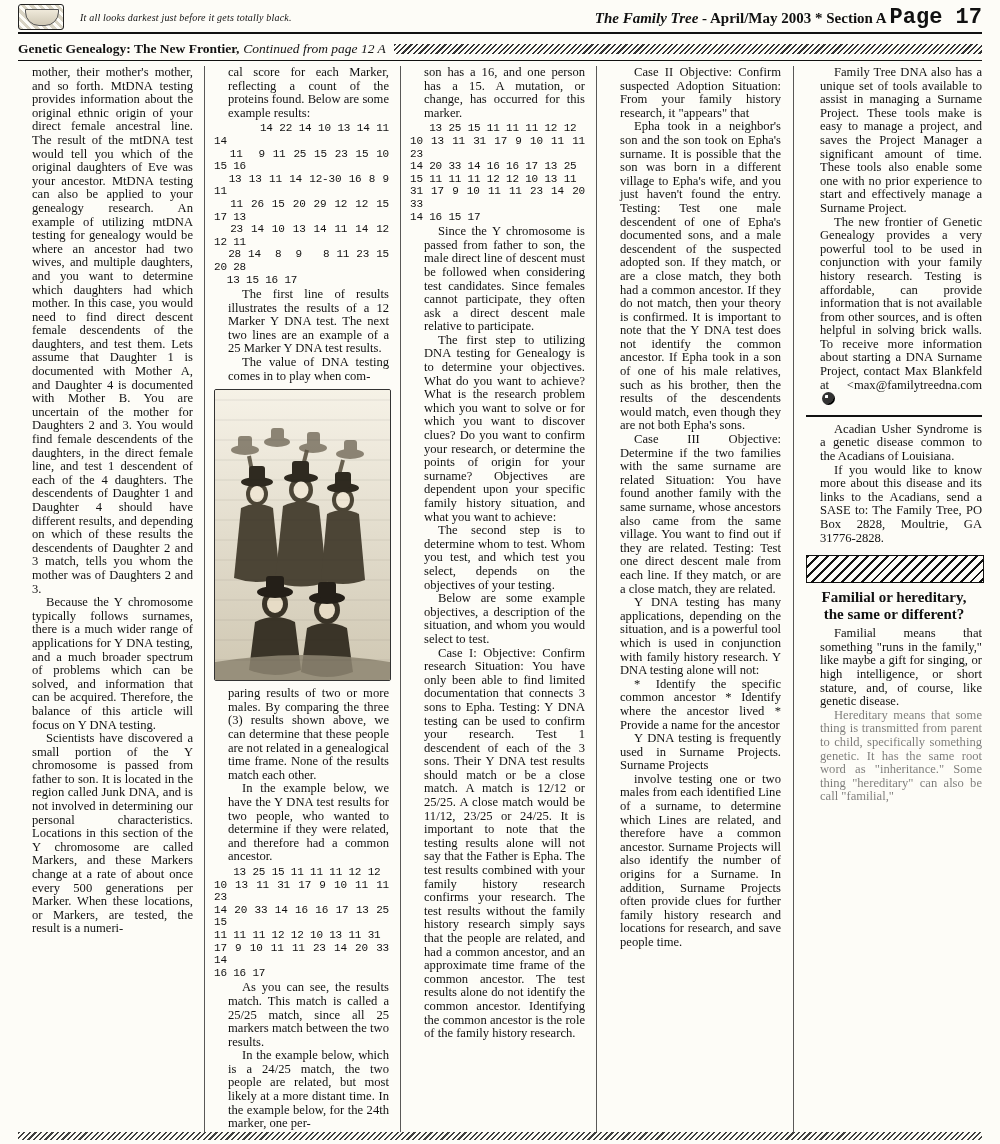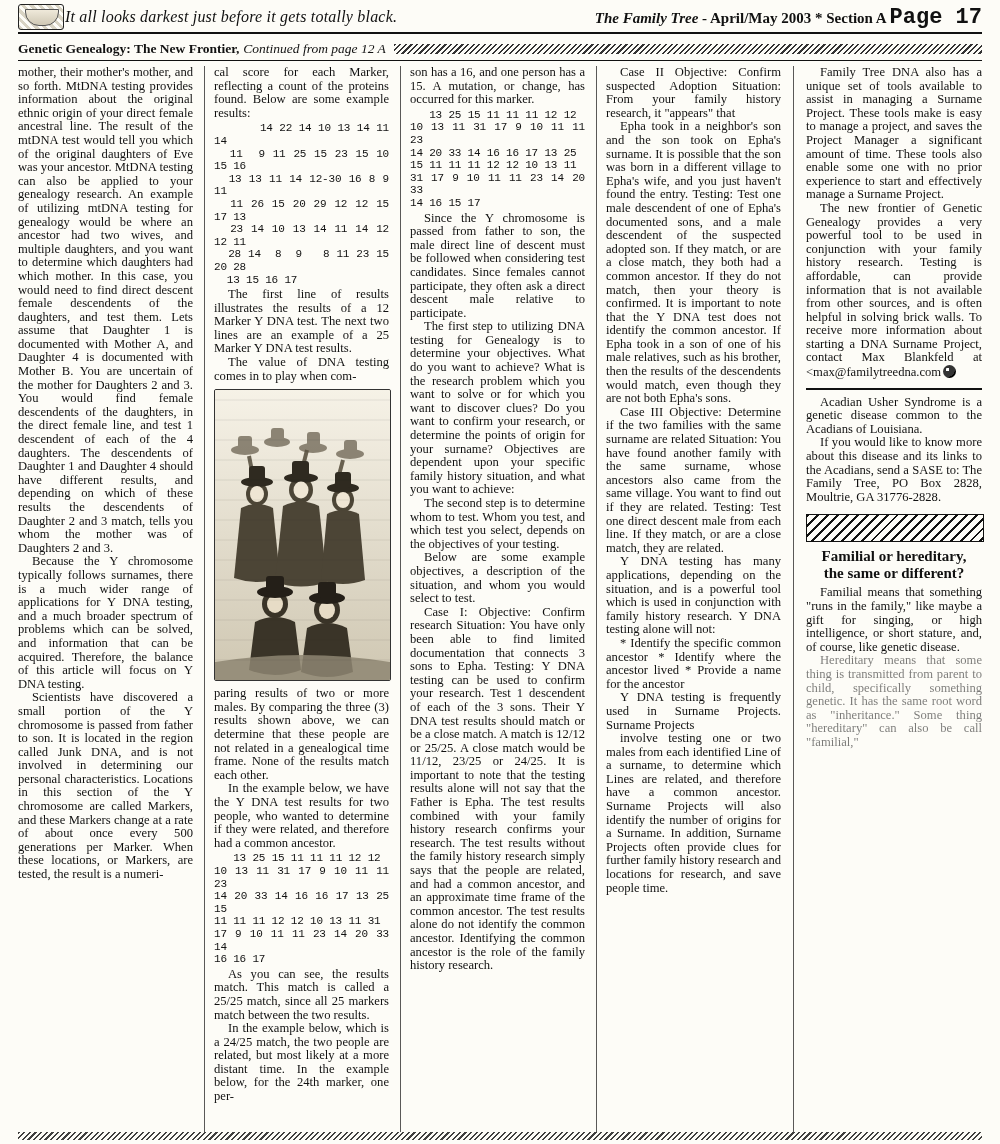--- a/index.html
+++ b/index.html
@@ -26,21 +26,21 @@
     background:
       repeating-linear-gradient(45deg,#d9d4c4 0 3px,#fdfcf7 3px 6px);
     position:relative;flex:0 0 auto;
   }
   .crest:after{
     content:"";position:absolute;left:6px;top:4px;width:32px;height:15px;
     border:1px solid #555;border-radius:0 0 14px 14px;
     background:linear-gradient(#efe9da,#cfc8b4);
   }
   .masthead-quote{
-    font-style:italic;font-size:16px;margin-left:1px;letter-spacing:.2px;
+    font-style:italic;font-size:10px;margin-left:16px;letter-spacing:.2px;
     white-space:nowrap;
   }
   .masthead-right{
     margin-left:auto;font-weight:bold;font-size:15px;white-space:nowrap;
   }
   .masthead-right .ital{font-style:italic;}
   .masthead-right .pg{font-size:22px;font-family:Liberation Mono, monospace;}
   .rule-top{
     position:absolute;left:18px;top:32px;width:964px;height:2px;background:#111;
   }
@@ -63,21 +63,21 @@
   }
   
   .cols{
     position:absolute;left:18px;top:66px;width:964px;height:1070px;
   }
   .col{
     position:absolute;top:0;width:175px;height:1066px;
     font-size:12.6px;line-height:13.6px;text-align:justify;
     hyphens:auto;
   }
-  .col p{margin:0 0 0 0;text-indent:14px;}
+  .col p{margin:0 0 0 14px;text-indent:14px;}
   .col p.noindent{text-indent:0;}
   .c1{left:0;}
   .c2{left:196px;}
   .c3{left:392px;}
   .c4{left:588px;}
   .c5{left:788px;width:176px;}
   .vrule{
     position:absolute;top:0;width:1px;height:1066px;background:#222;opacity:.75;
   }
   .v1{left:186px;}

